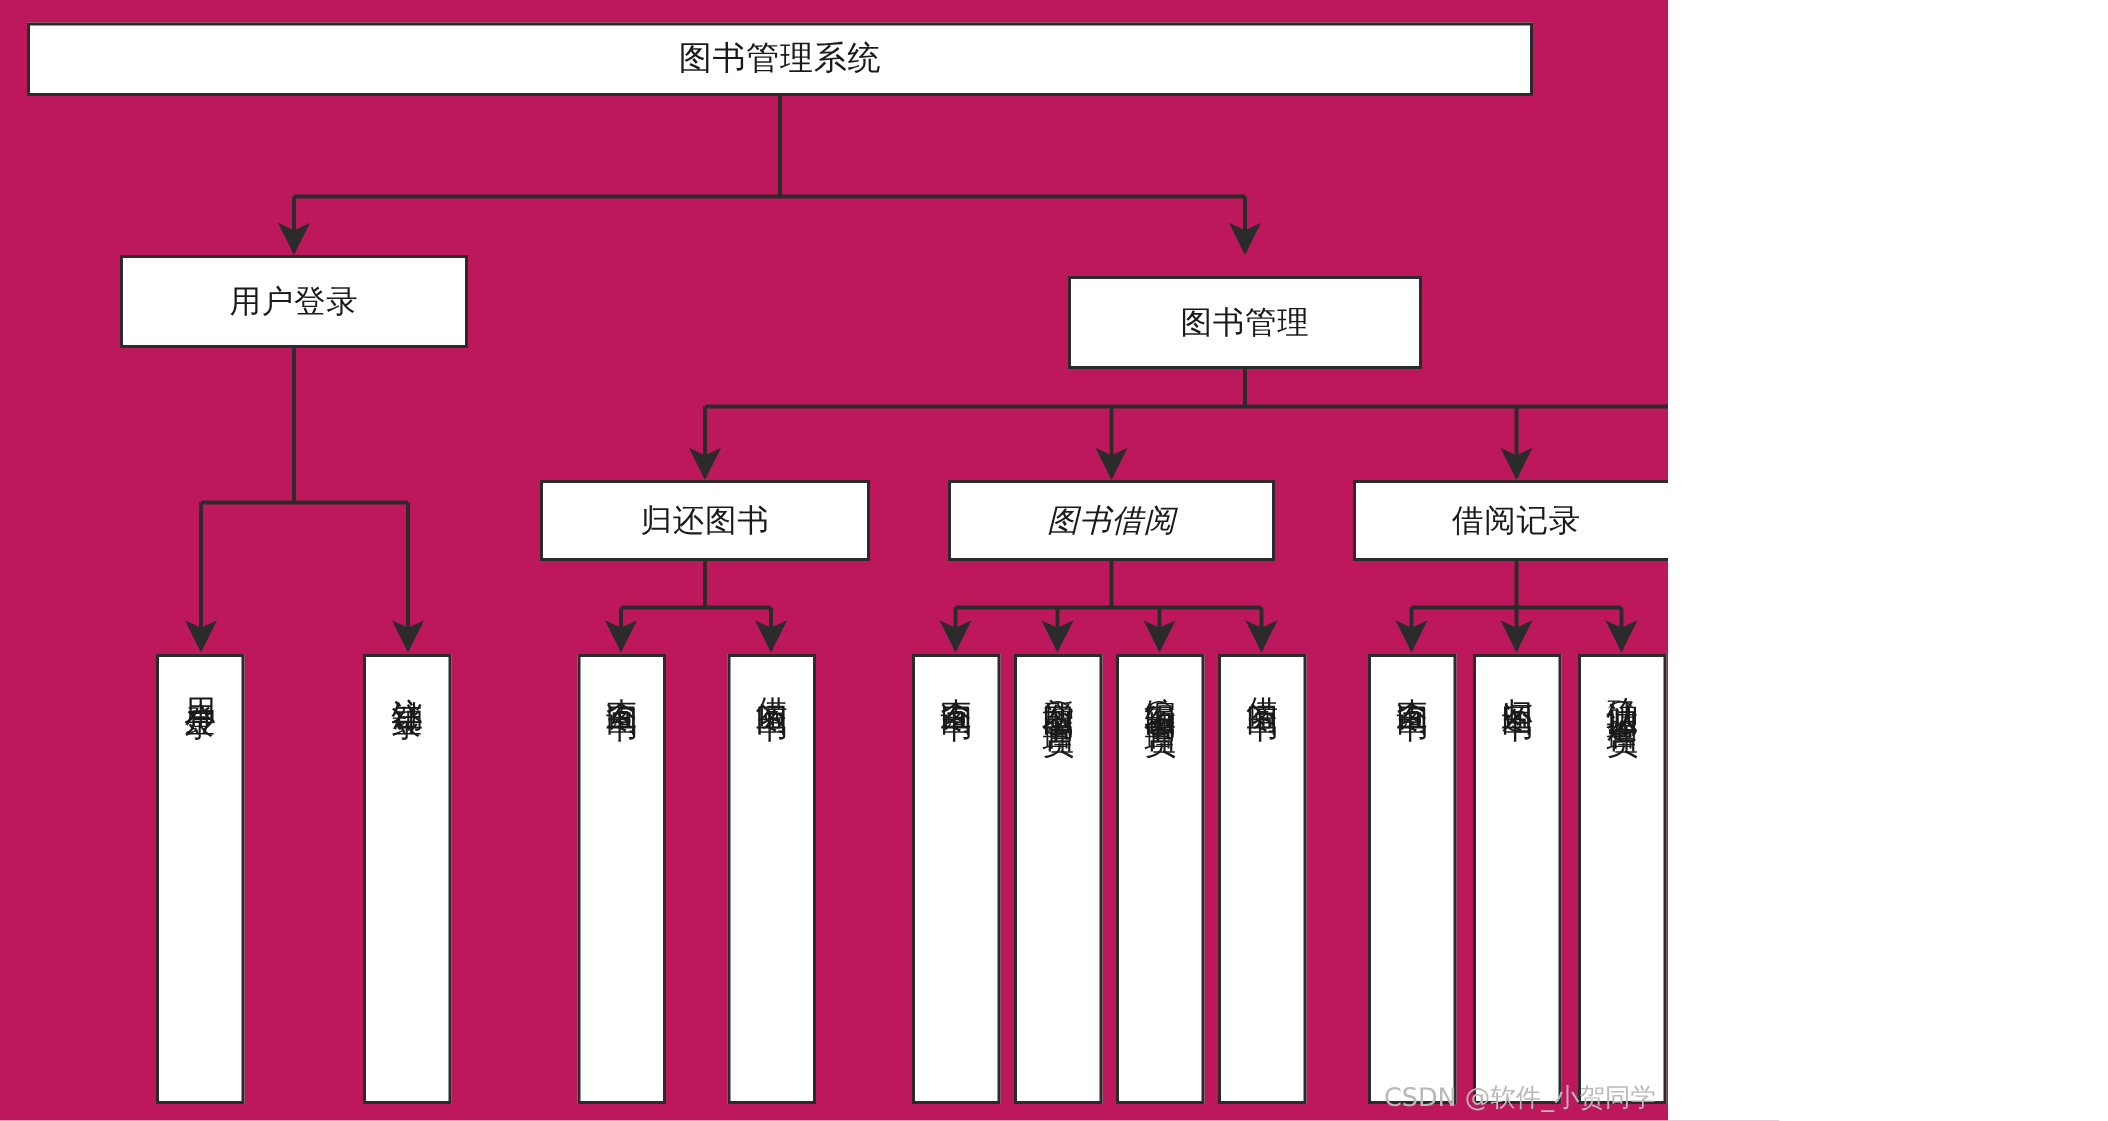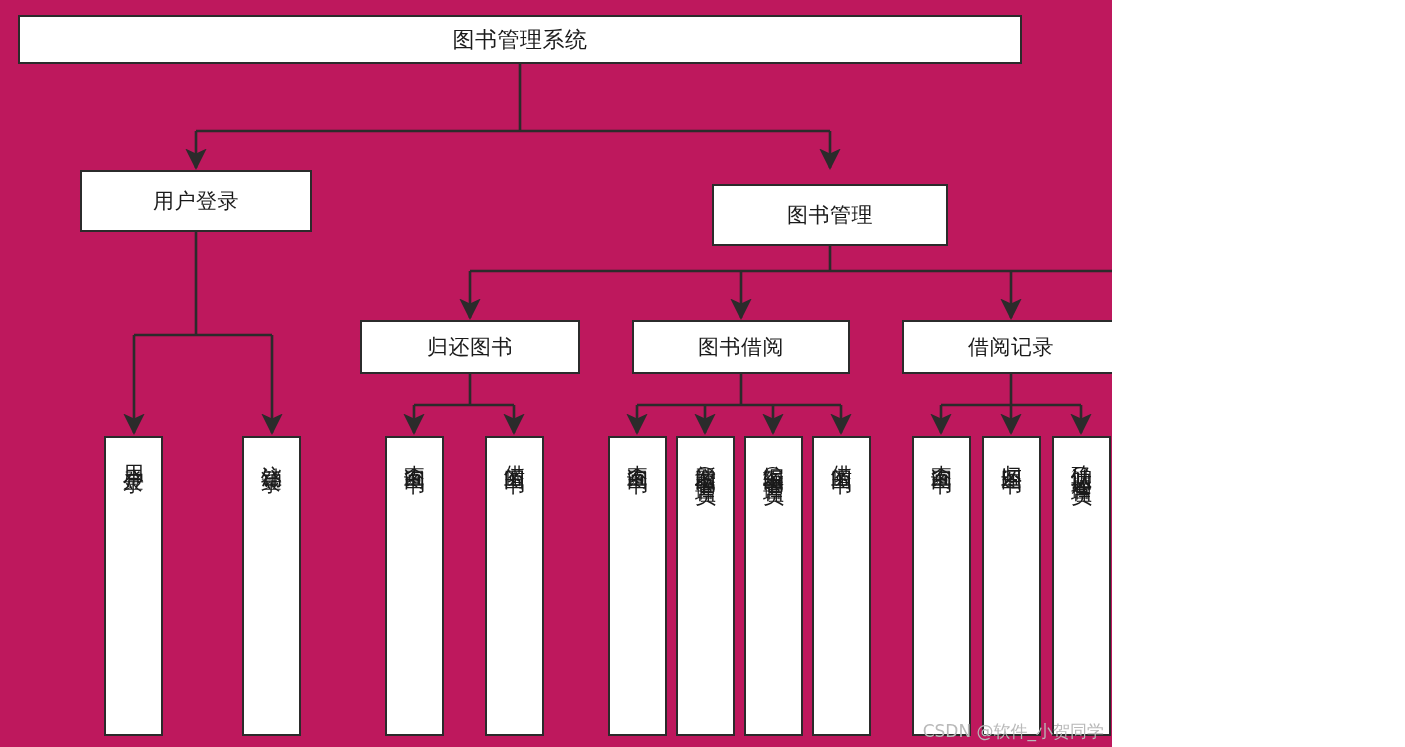--- a/index.html
+++ b/index.html
@@ -142,21 +142,21 @@
   </div>
 
   <div class="node horiz" style="left:712px; top:184px; width:236px; height:62px;">
     <span class="node-label">图书管理</span>
   </div>
 
   <div class="node horiz" style="left:360px; top:320px; width:220px; height:54px;">
     <span class="node-label">归还图书</span>
   </div>
 
-  <div class="node horiz" style="left:632px; top:320px; width:218px; height:54px;">
+  <div class="node horiz" style="left:632px; top:320px; width:218px; height:54px;font-style:italic;">
     <span class="node-label">图书借阅</span>
   </div>
 
   <div class="node horiz" style="left:902px; top:320px; width:218px; height:54px;">
     <span class="node-label">借阅记录</span>
   </div>
 
 
   <div class="node vert" style="left:104px; top:436px; width:59px; height:300px;">
     <span class="node-label">用户登录</span>

